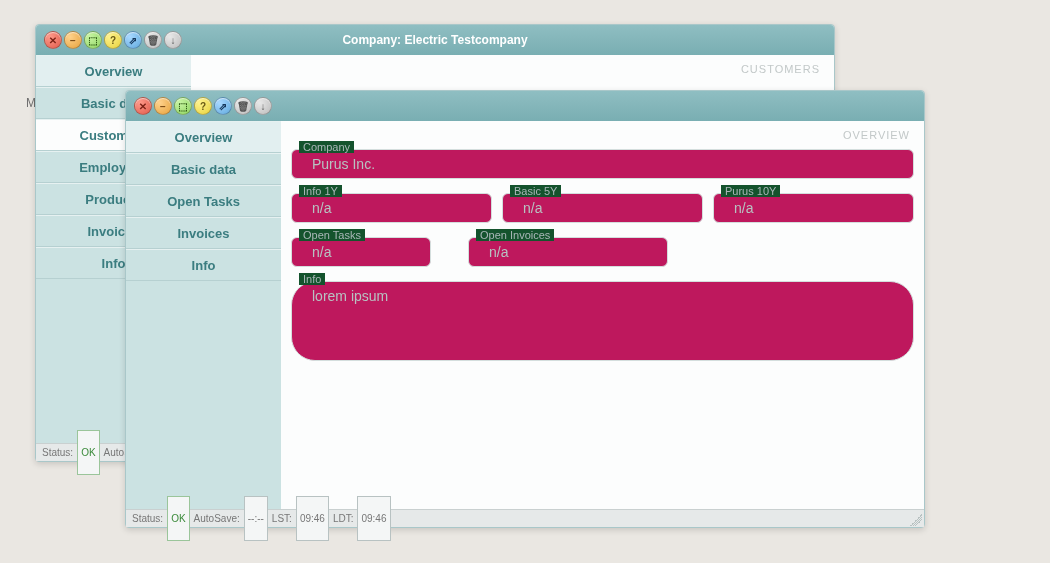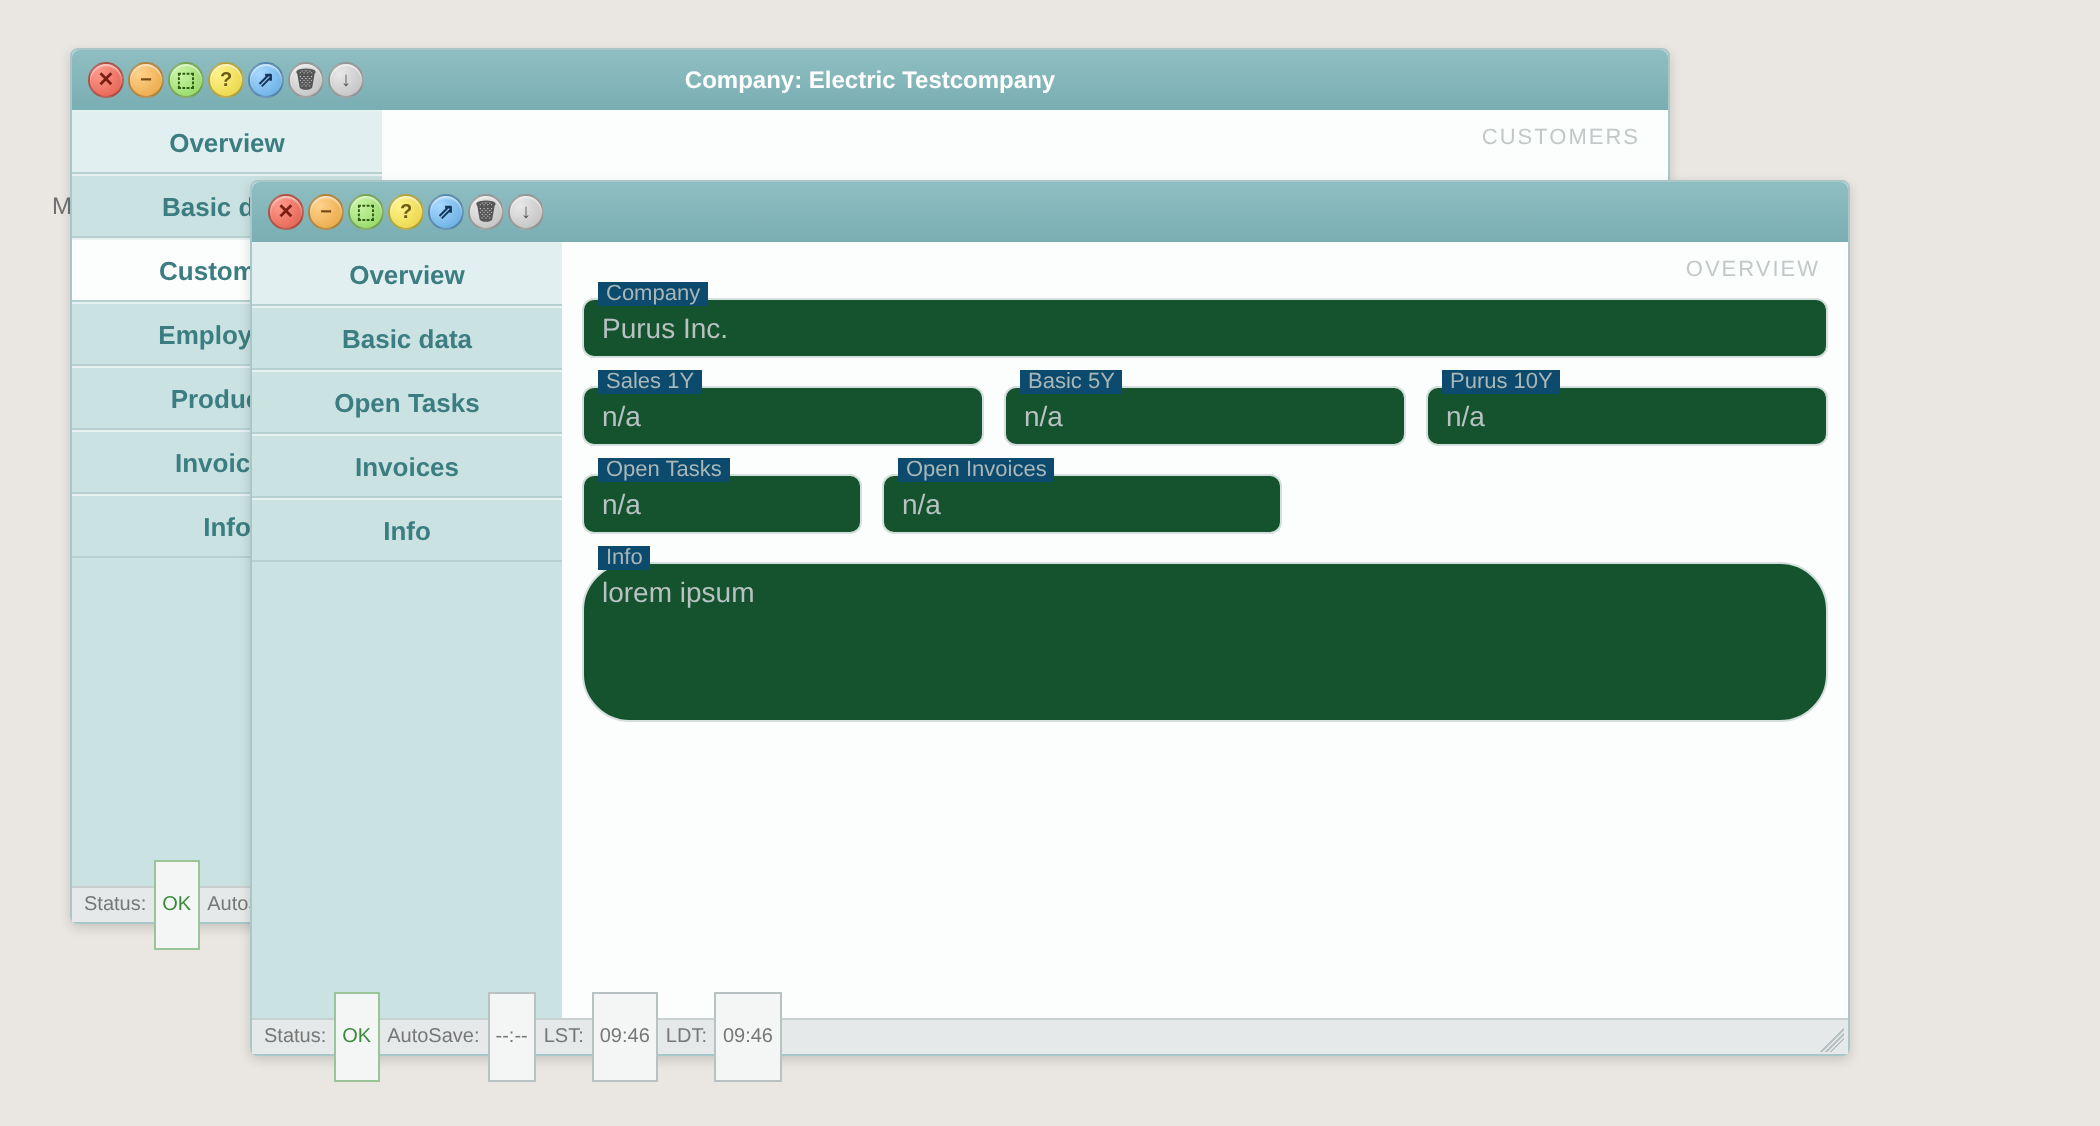--- a/index.html
+++ b/index.html
@@ -90,33 +90,33 @@
     letter-spacing: 1px;
   }
   .field-row { display: flex; gap: 10px; margin-top: 14px;}
   .field {
     position: relative;
     flex: 1;
   }
   .field-label {
     position: absolute;
     top: -8px; left: 8px;
-    background: #0c4a6e;
+    background: #14532d;
     padding: 0 4px;
     font-size: 11px;
     color: #a9b7b7;
   }
   .field-box {
     border: 1px solid #d4dedd;
     border-radius: 6px;
-    padding: 6px 9px;
+    padding: 6px 20px;
     font-size: 14px;
     color: #b8c2c2;
     min-height: 28px;
-    background: #14532d;
+    background: #be185d;
   }
   .field-box.big { min-height: 80px; border-radius: 24px; }
 
   .statusbar {
     height: 18px;
     background: #e6e9e9;
     border-top: 1px solid #c9d0d0;
     display: flex; align-items: center;
     padding: 0 6px;
     font-size: 10px;
@@ -210,39 +210,39 @@
 
       <div class="field-row" style="margin-top:20px;">
         <div class="field">
           <div class="field-label">Company</div>
           <div class="field-box">Purus Inc.</div>
         </div>
       </div>
 
       <div class="field-row">
         <div class="field">
-          <div class="field-label">Sales 1Y</div>
+          <div class="field-label">Info 1Y</div>
           <div class="field-box">n/a</div>
         </div>
         <div class="field">
           <div class="field-label">Basic 5Y</div>
           <div class="field-box">n/a</div>
         </div>
         <div class="field">
           <div class="field-label">Purus 10Y</div>
           <div class="field-box">n/a</div>
         </div>
       </div>
 
       <div class="field-row">
         <div class="field" style="flex:0 0 140px;">
           <div class="field-label">Open Tasks</div>
           <div class="field-box">n/a</div>
         </div>
-        <div class="field" style="flex:0 0 200px;">
+        <div class="field" style="flex:0 0 200px;margin-left:27px;">
           <div class="field-label">Open Invoices</div>
           <div class="field-box">n/a</div>
         </div>
         <div style="flex:1"></div>
       </div>
 
       <div class="field-row">
         <div class="field">
           <div class="field-label">Info</div>
           <div class="field-box big">lorem ipsum</div>

